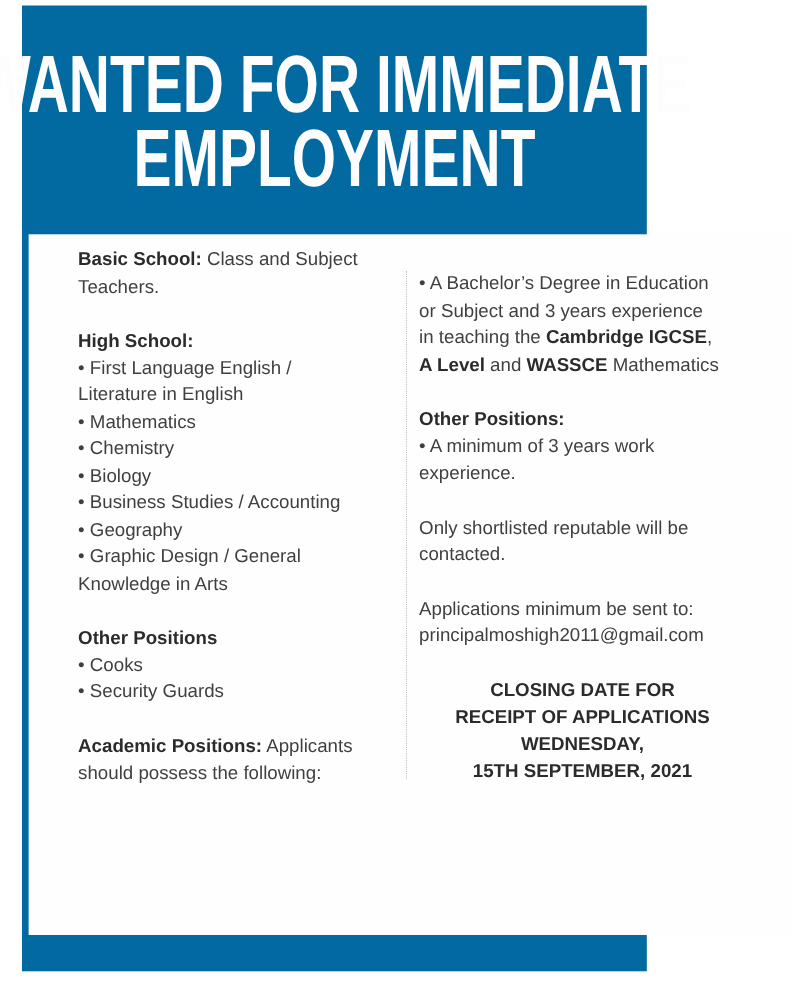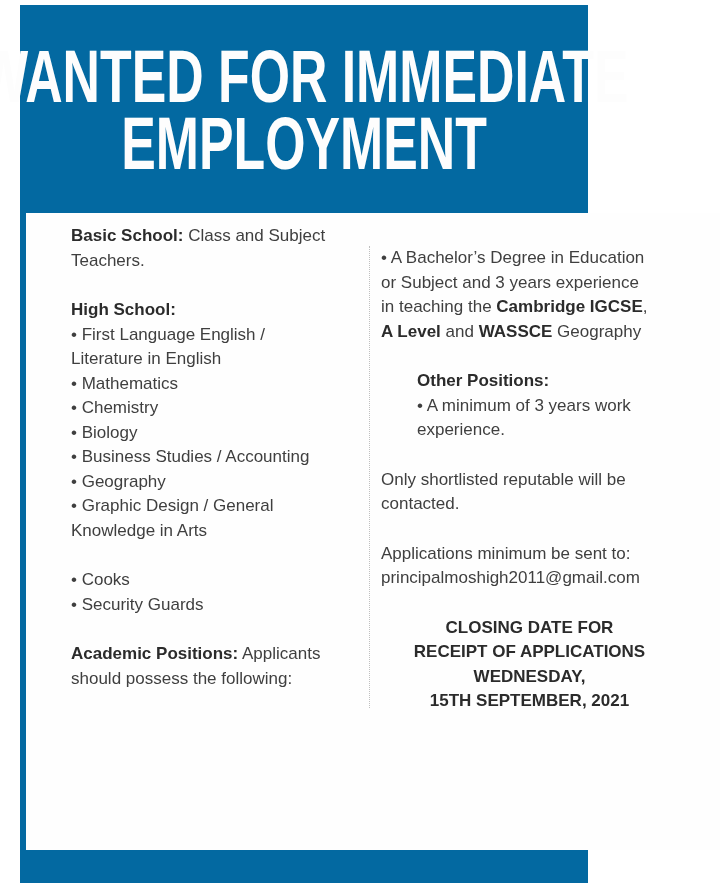--- a/index.html
+++ b/index.html
@@ -19,21 +19,21 @@
 
   .columns { position:relative; display:flex; margin-top:11px; padding:0 45px; }
   .divider { position:absolute; left:343px; top:22px; height:462px; width:0; border-left:1px dotted #bfbfbf; }
 
   .col-left  { flex:0 0 298px; }
   .col-right { flex:1 1 auto; padding-left:12px; }
 
   .para { margin-bottom:25px; }
   .para:last-child { margin-bottom:0; }
   .mt22 { margin-top:22px; }
-  .mt10 { margin-top:10px;margin-left:36px; }
+  .mt10 { margin-top:10px; }
 
   strong, .hd { font-weight:bold; color:#2b2b2b; }
 
   .closing { font-weight:bold; color:#2b2b2b; text-align:center; line-height:24.5px; }
 </style>
 </head>
 <body>
 
 <div class="page">
   <div class="poster">
@@ -60,33 +60,34 @@
             <div class="t">• Mathematics</div>
             <div class="t">• Chemistry</div>
             <div class="t">• Biology</div>
             <div class="t">• Business Studies / Accounting</div>
             <div class="t">• Geography</div>
             <div class="t">• Graphic Design / General
 Knowledge in Arts</div>
           </div>
 
           <div class="para">
+            <div class="hd t">Other Positions</div>
             <div class="t">• Cooks</div>
             <div class="t">• Security Guards</div>
           </div>
 
           <p class="para t"><strong>Academic Positions:</strong><span> Applicants
 should possess the following:</span></p>
         </div>
 
         <div class="col-right">
           <p class="para t mt22"><span>• A Bachelor’s Degree in Education
 or Subject and 3 years experience
 in teaching the </span><strong>Cambridge IGCSE</strong><span>,
-</span><strong>A Level</strong><span> and </span><strong>WASSCE</strong><span> Geography</span></p>
+</span><strong>A Level</strong><span> and </span><strong>WASSCE</strong><span> Mathematics</span></p>
 
           <div class="para mt10">
             <div class="hd t">Other Positions:</div>
             <div class="t">• A minimum of 3 years work
 experience.</div>
           </div>
 
           <p class="para t">Only shortlisted reputable will be
 contacted.</p>
 

